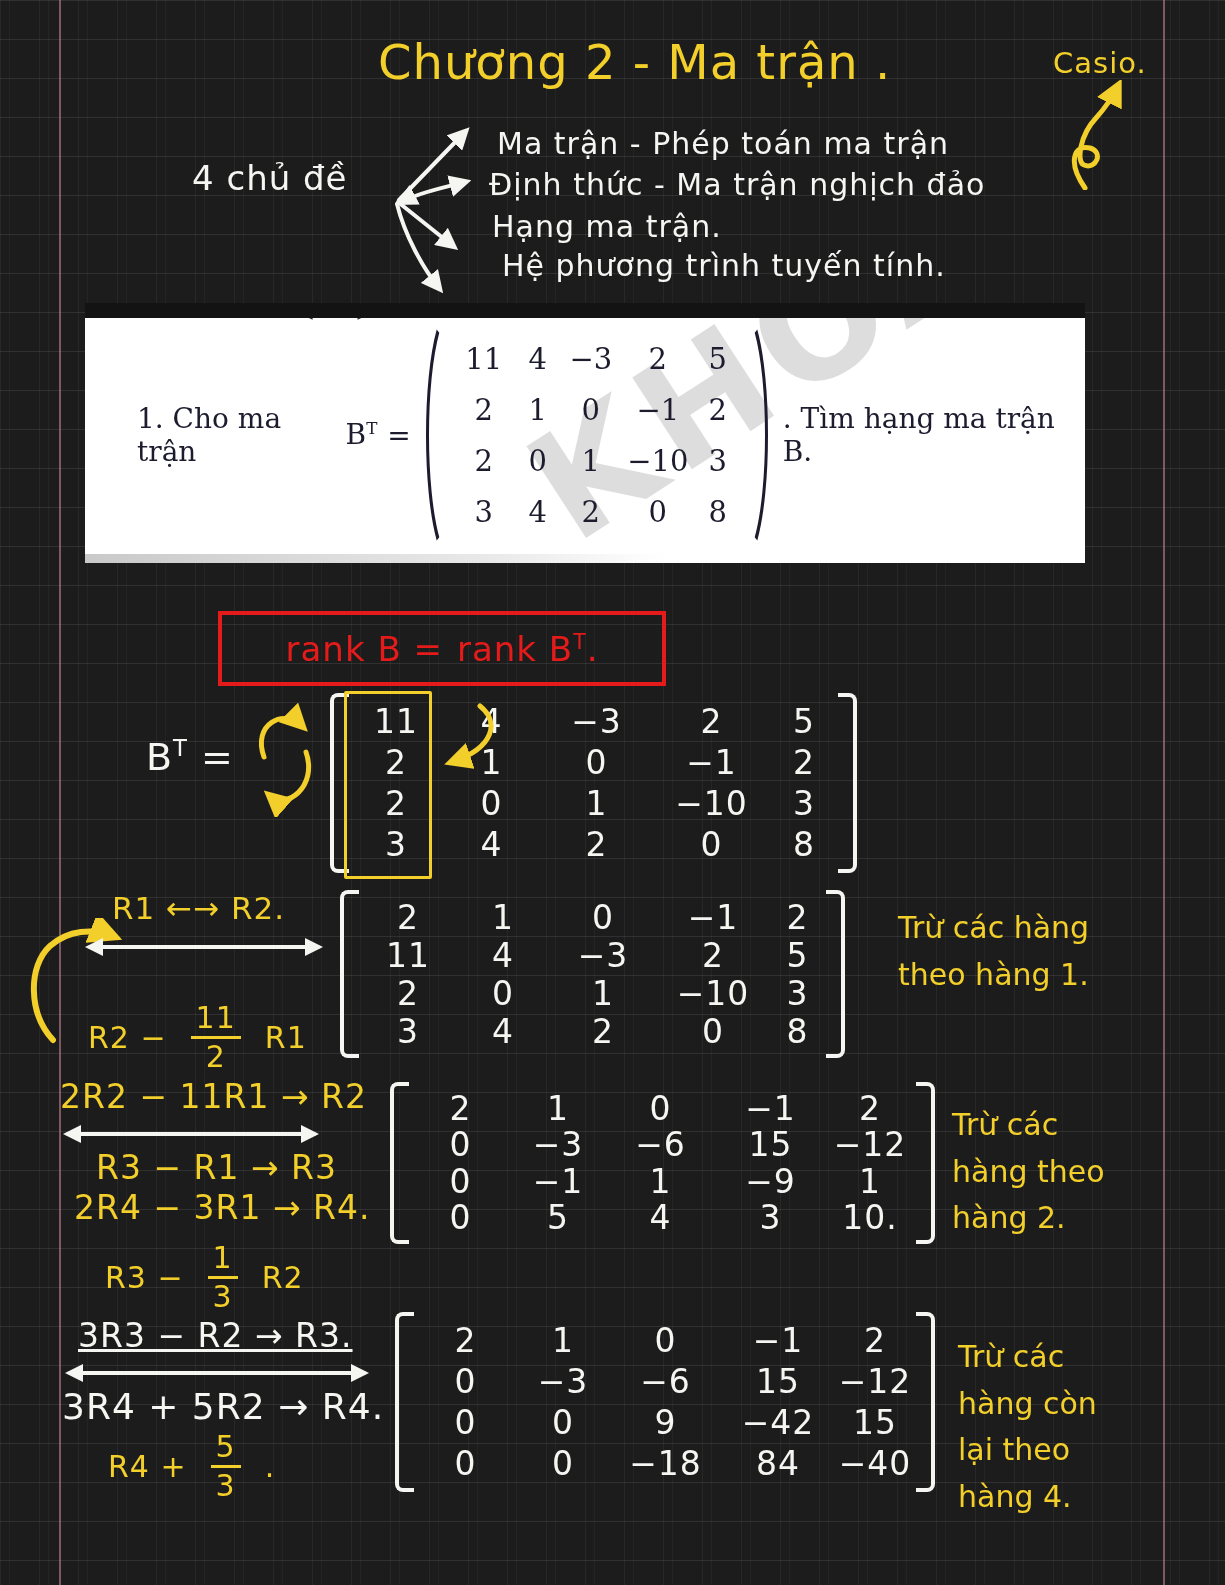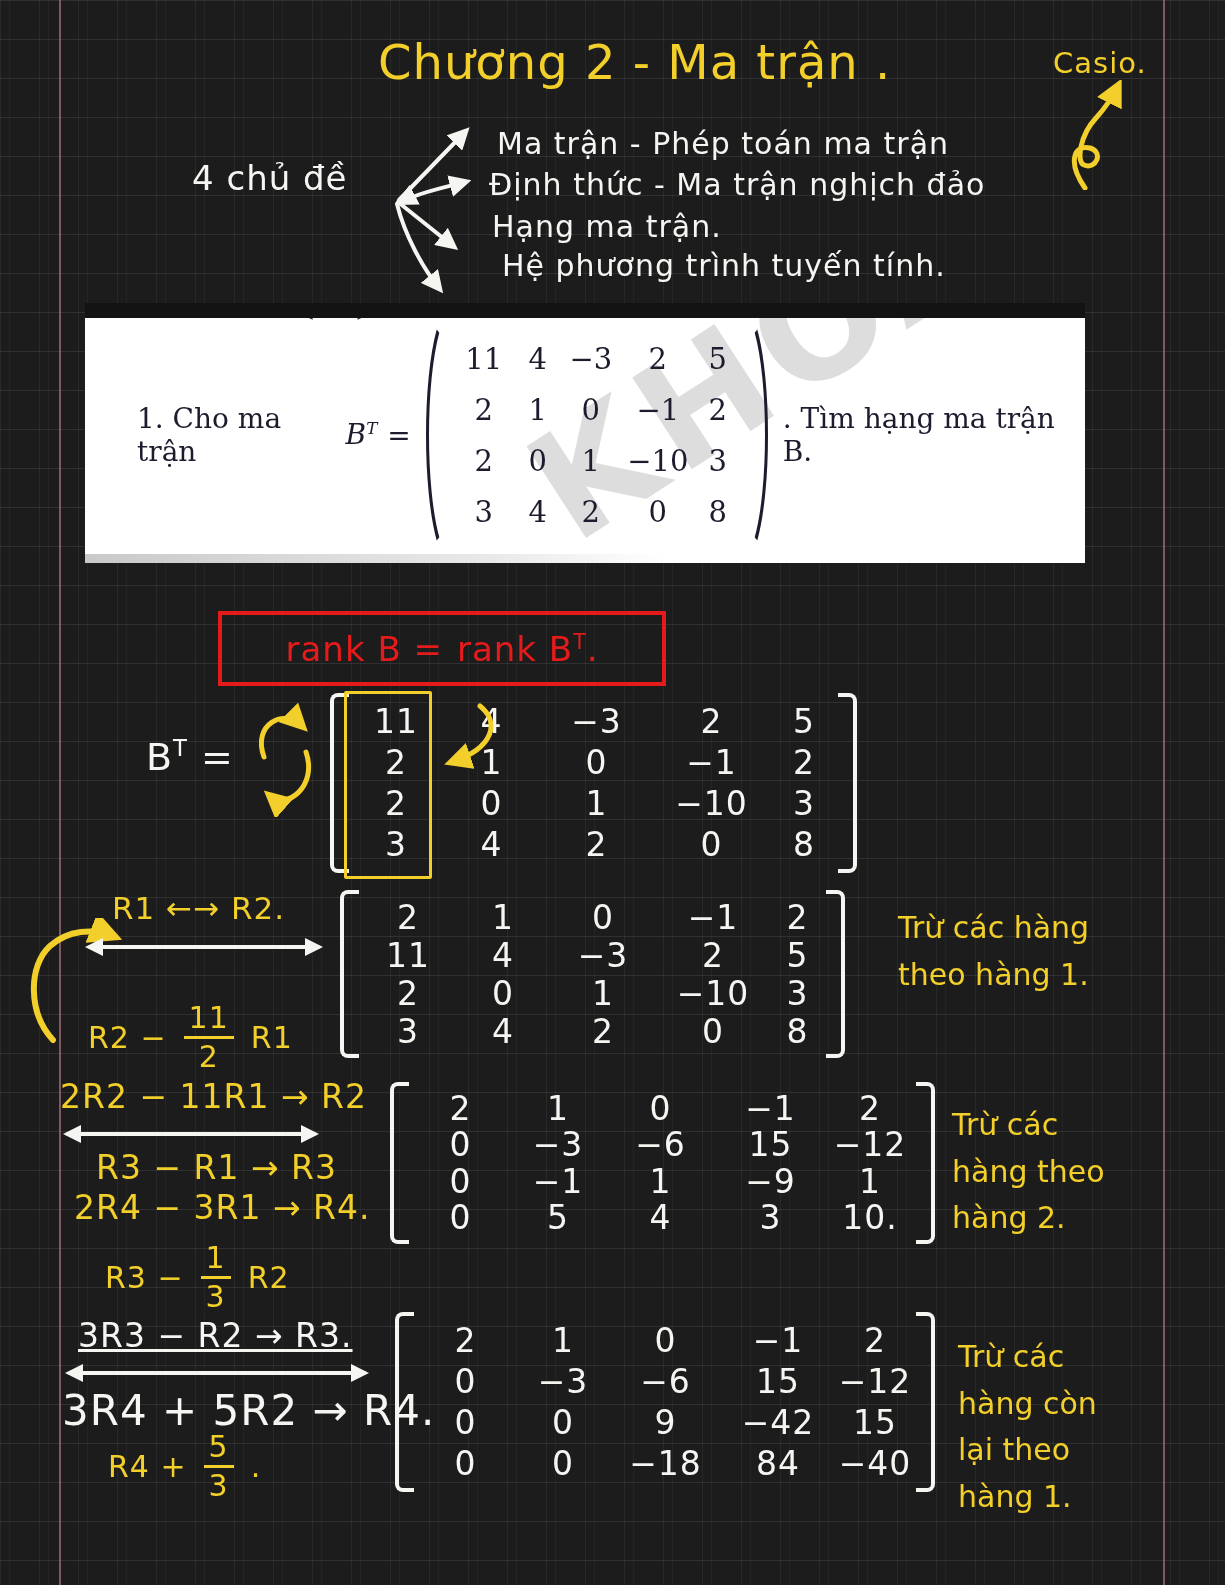--- a/index.html
+++ b/index.html
@@ -39,38 +39,38 @@
   .bk-r{border-right:4px solid var(--ink);border-top:4px solid var(--ink);
         border-bottom:4px solid var(--ink);border-radius:0 8px 8px 0;}
   .mgrid{display:grid;flex:1;grid-template-columns:repeat(5,1fr);
          align-items:center;justify-items:center;padding:8px 4px;}
   .mcell{font-size:33px;color:var(--ink);letter-spacing:1px;line-height:1;}
 
   
   .frac{display:inline-flex;flex-direction:column;align-items:center;line-height:1;}
   .frac .fnum{border-bottom:3px solid currentColor;padding:0 5px 3px;}
   .frac .fden{padding-top:3px;}
-  .fraclabel{display:flex;align-items:center;gap:17px;font-size:30px;}
+  .fraclabel{display:flex;align-items:center;gap:24px;font-size:30px;}
 
   
   .paper{position:absolute;left:85px;top:303px;width:1000px;height:260px;
          background:var(--paper);overflow:hidden;}
   .paper-topbar{position:absolute;left:0;top:0;right:0;height:15px;background:#141313;z-index:3;}
   .paper-crop{position:absolute;left:108px;top:-16px;z-index:2;
     font-family:"DejaVu Serif",serif;font-weight:bold;font-size:30px;color:#2a2a2a;}
   .wm{position:absolute;right:60px;top:-30px;transform:rotate(-33deg);
       font-family:"DejaVu Sans",sans-serif;font-weight:bold;font-size:150px;
       letter-spacing:10px;color:#000;opacity:.13;z-index:0;}
   .wm-swoosh{position:absolute;right:-140px;top:60px;width:620px;height:420px;
       border:55px solid transparent;border-bottom-color:rgba(0,0,0,.08);
       border-radius:50%;transform:rotate(-18deg);z-index:0;}
   .prob{position:absolute;left:52px;top:18px;right:12px;bottom:14px;
         display:flex;align-items:center;gap:10px;z-index:1;
         font-family:"DejaVu Serif",serif;color:var(--paperInk);font-size:28px;}
-  .pmath{font-style:italic;}
+  .pmath{}
   .paren{height:212px;width:20px;flex:0 0 20px;}
   .pgrid{display:grid;grid-template-columns:62px 46px 60px 74px 46px;
          align-items:center;justify-items:center;row-gap:17px;padding:6px 2px;}
   .pcell{font-size:29px;font-family:"DejaVu Serif",serif;color:var(--paperInk);}
   .paper-edge{position:absolute;left:0;bottom:0;width:58%;height:9px;
       background:linear-gradient(90deg,#c9c9c9,#e9e9e9 70%,#ffffff);z-index:2;}
 
   
   .rankbox{position:absolute;left:218px;top:611px;width:440px;height:67px;
      border:4px solid var(--red);display:flex;align-items:center;justify-content:center;
@@ -305,21 +305,21 @@
   <div class="abs hw yellow fraclabel" style="left:105px;top:1243px;">
     <span>R3 −</span>
     <span class="frac">
       <span class="fnum">1</span>
       <span class="fden">3</span>
     </span>
     <span>R2</span>
   </div>
   <div class="abs hw white" style="left:78px;top:1316px;font-size:33px;text-decoration:underline;">3R3 − R2 → R3.</div>
   <div class="darrow" style="left:68px;top:1371px;width:298px;"></div>
-  <div class="abs hw white" style="left:62px;top:1386px;font-size:42px;">3R4 + 5R2 → R4.</div>
+  <div class="abs hw white" style="left:62px;top:1386px;font-size:36px;">3R4 + 5R2 → R4.</div>
   <div class="abs hw yellow fraclabel" style="left:108px;top:1432px;">
     <span>R4 +</span>
     <span class="frac">
       <span class="fnum">5</span>
       <span class="fden">3</span>
     </span>
     <span>.</span>
   </div>
   <div class="hmatrix" style="left:395px;top:1312px;width:540px;height:180px;">
     <span class="bk bk-l"></span>
@@ -344,16 +344,16 @@
         <span class="mcell">−18</span>
         <span class="mcell">84</span>
         <span class="mcell">−40</span>
       </div>
     <span class="bk bk-r"></span>
   </div>
   <div class="note" style="left:958px;top:1322px;">
     <div>Trừ các</div>
     <div>hàng còn</div>
     <div>lại theo</div>
-    <div>hàng 1.</div>
+    <div>hàng 4.</div>
   </div>
 
 </div>
 
 </body></html>

